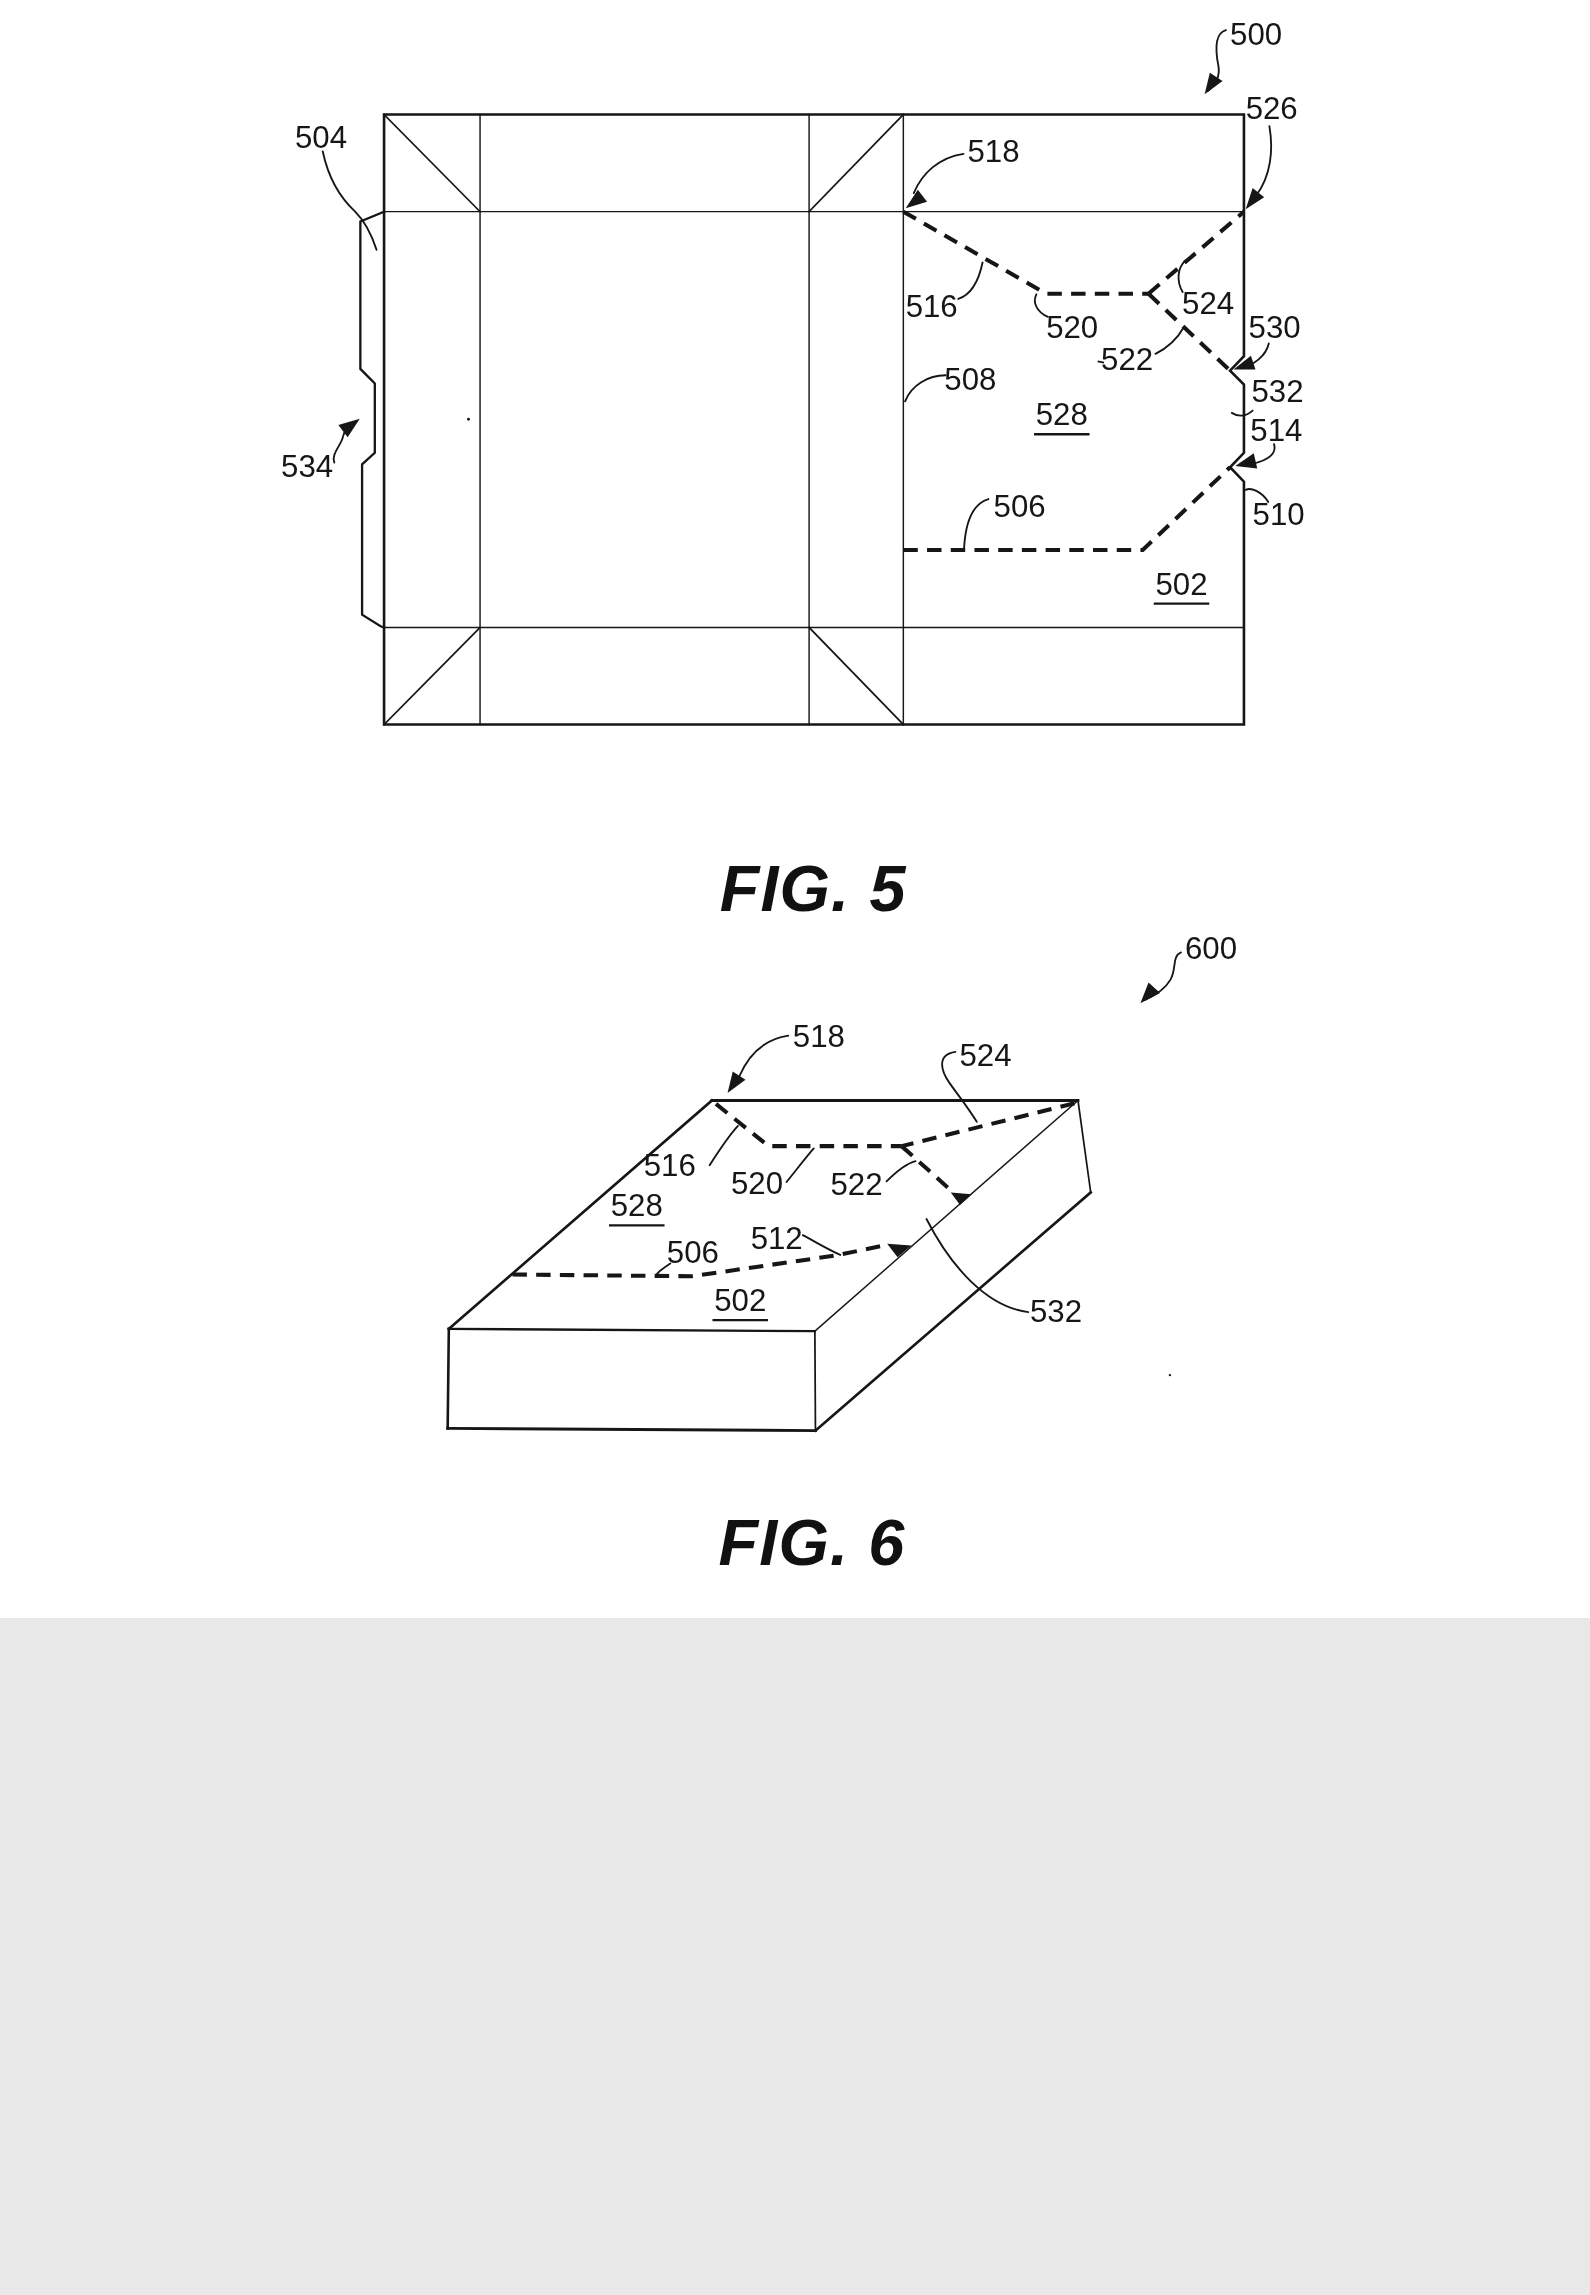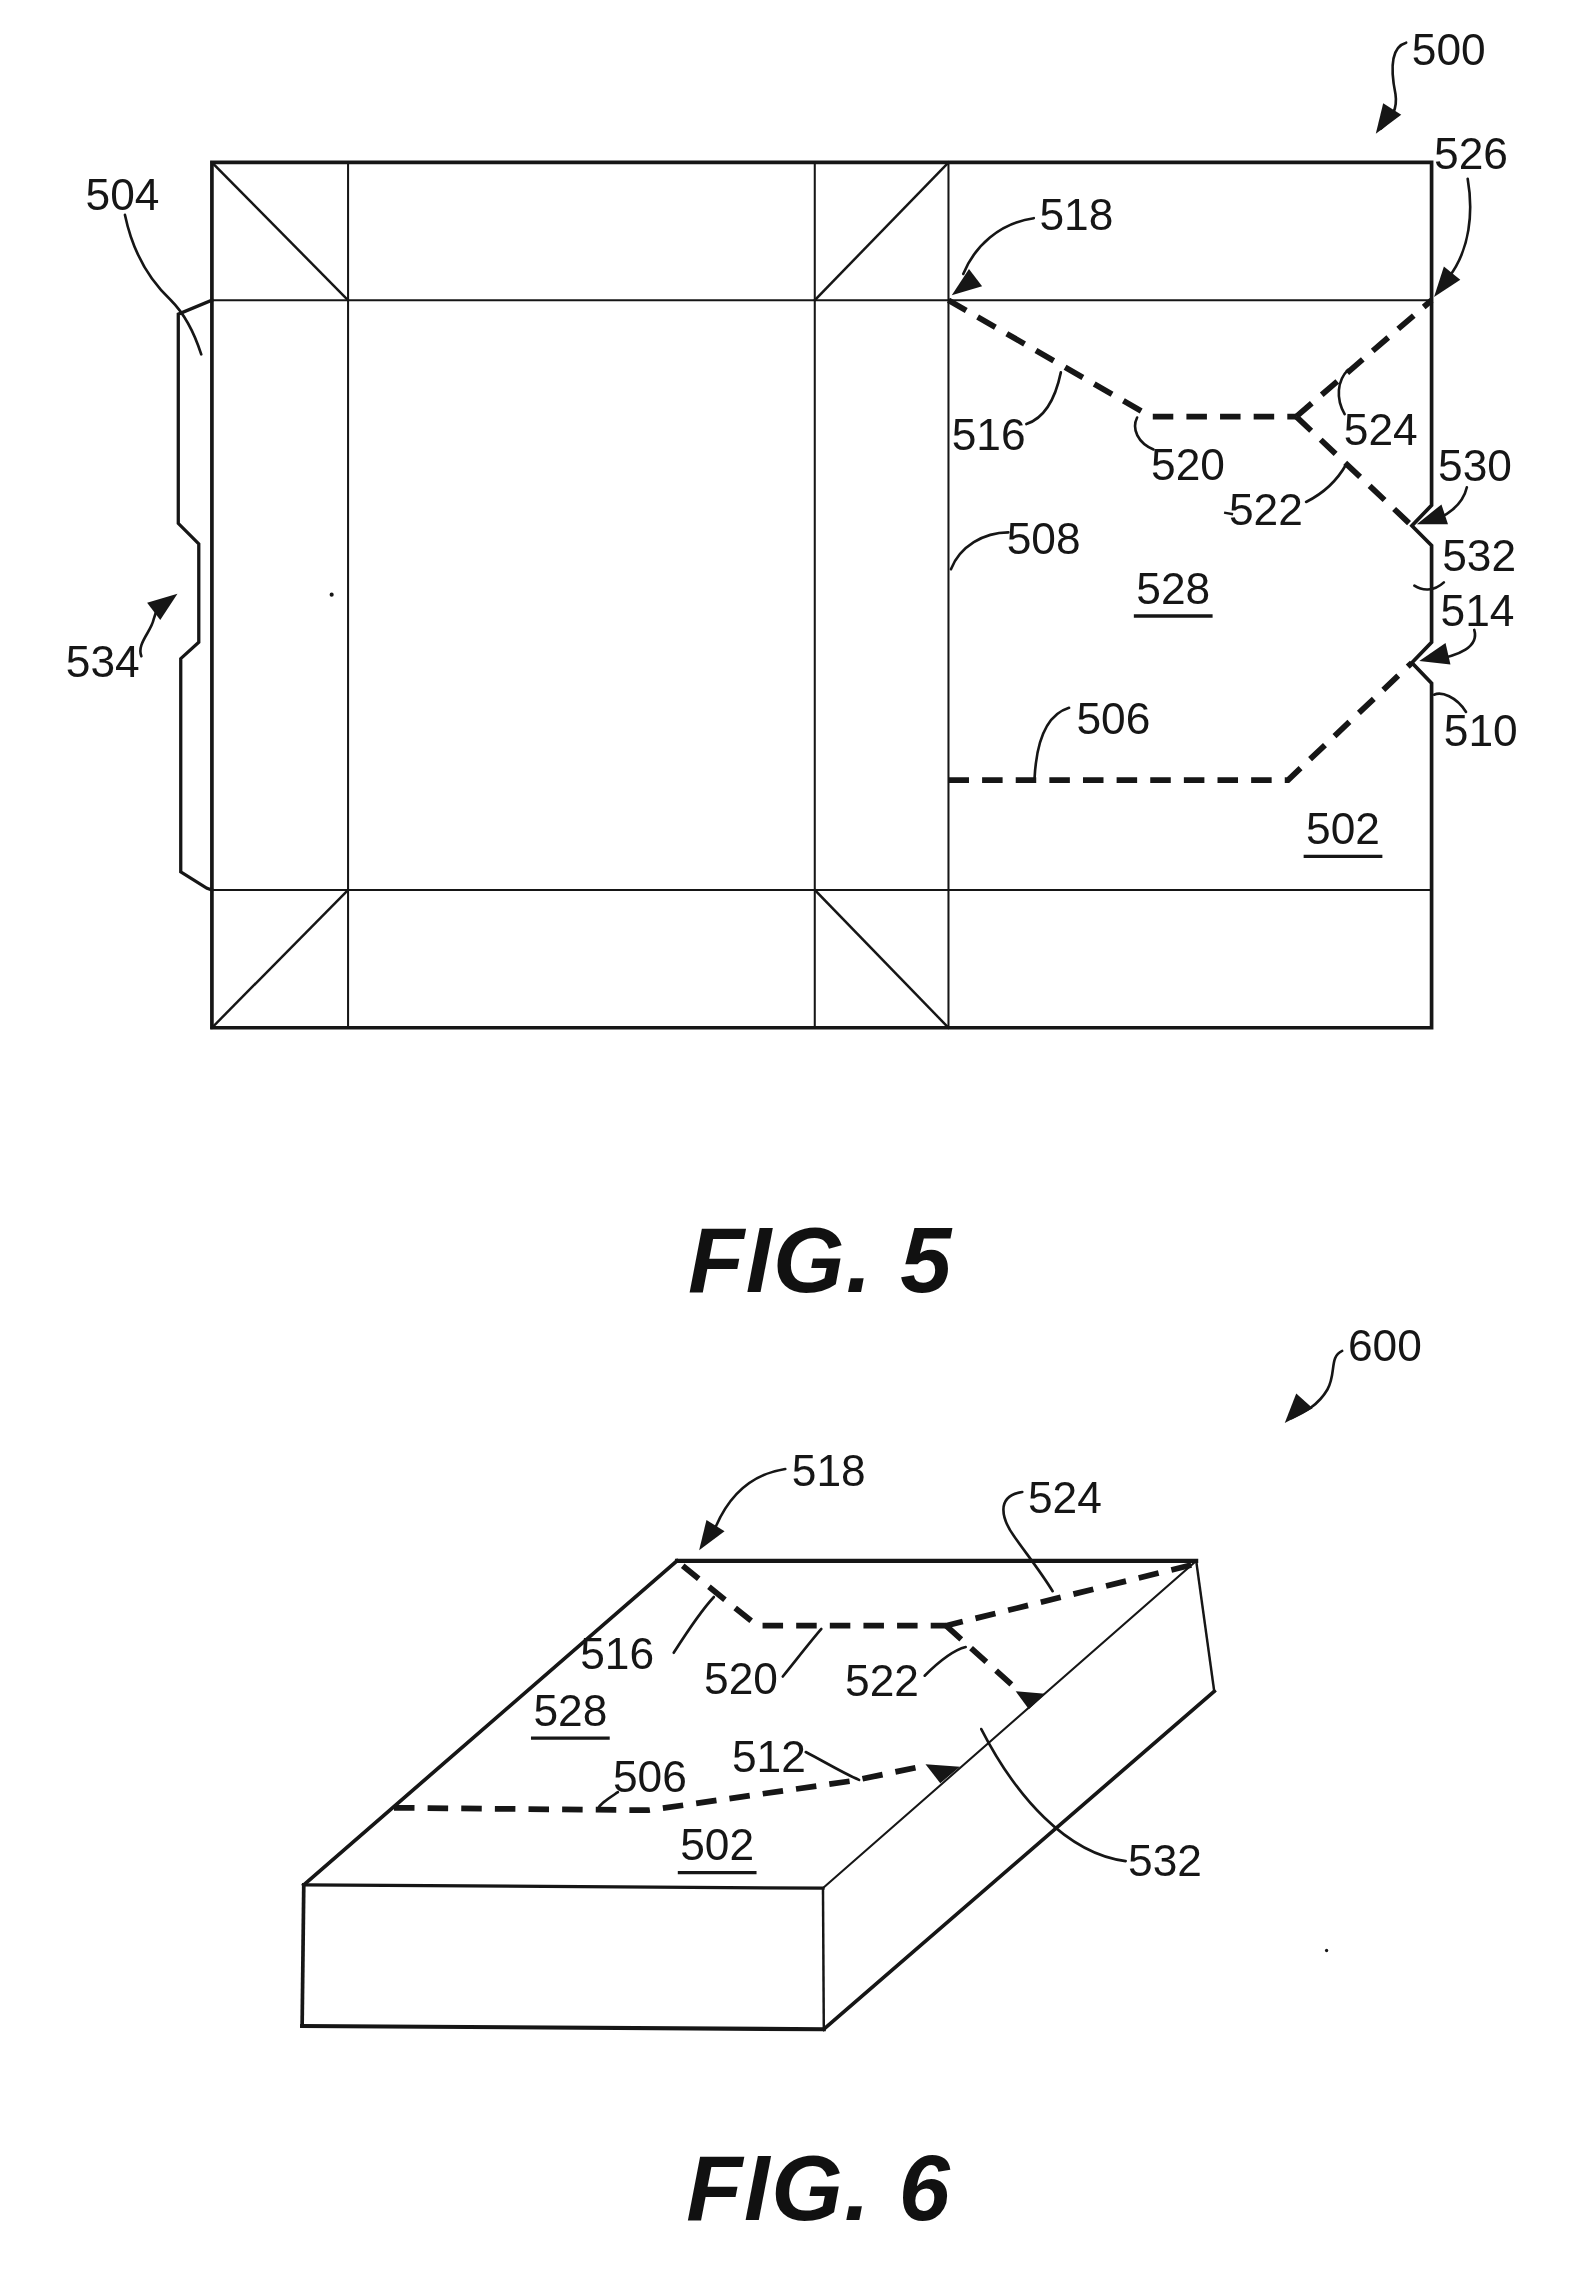--- a/index.html
+++ b/index.html
@@ -1,18 +1,18 @@
 <!DOCTYPE html>
 <html style="font-size:13px"><head>
 <meta charset="utf-8">
 <style>
   html,body{margin:0;padding:0;background:#e8e8e8;}
   .sheet{
     position:relative;
-    width:1591px;height:2295px;
+    width:1591px;height:1618px;
     margin:0 auto;
     background:#ffffff;
     overflow:hidden;
   }
   svg{display:block;width:100%;height:100%;}
   .lbl{
     font-family:"Liberation Sans",sans-serif;
     font-size:54px;
     fill:#161616;
     text-anchor:middle;

